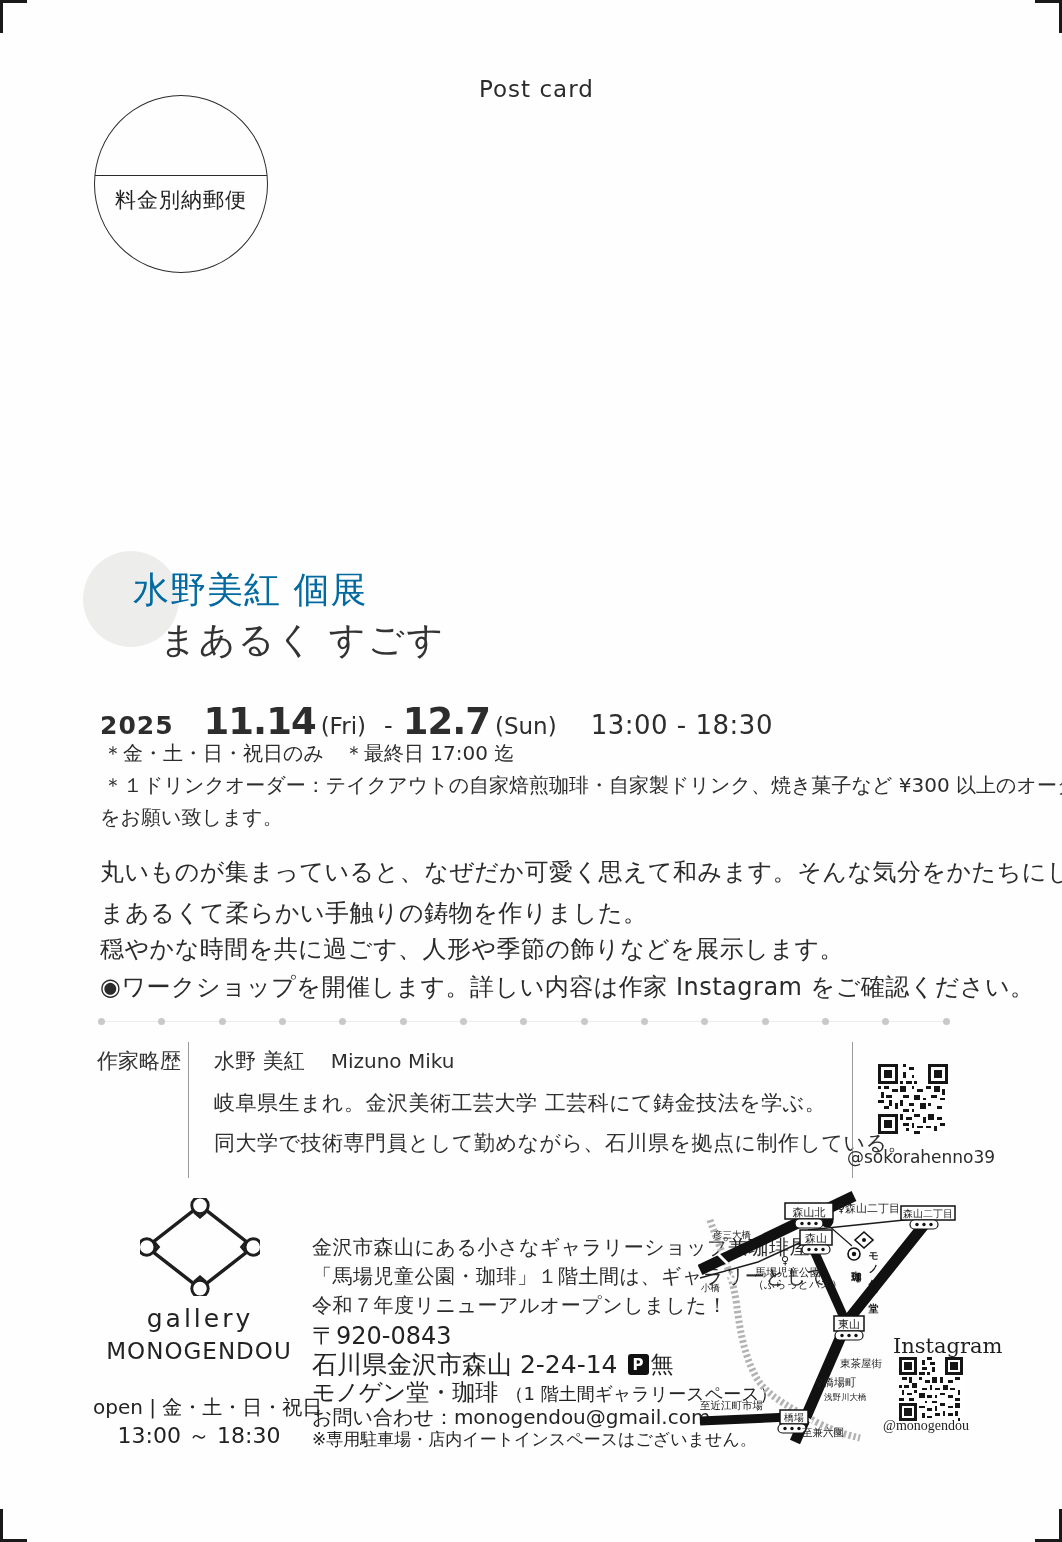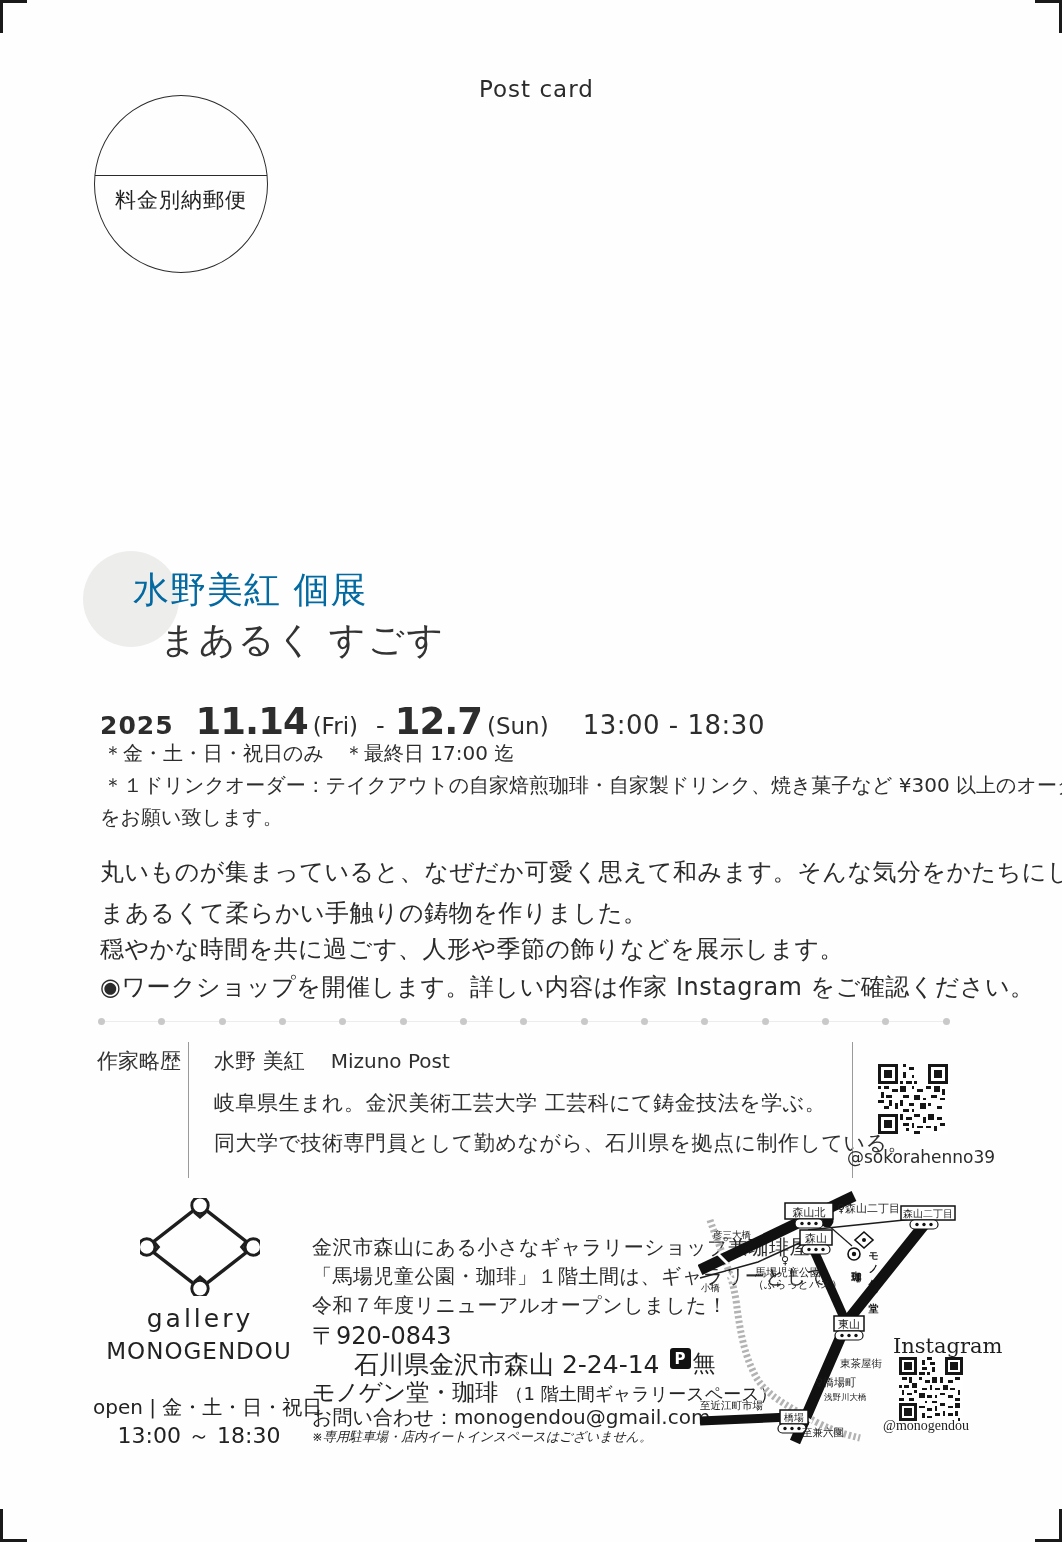--- a/index.html
+++ b/index.html
@@ -24,21 +24,21 @@
   .postcard-label{left:479px;top:76px;font-size:23px;letter-spacing:1px;color:#2b2b2b;}
 
   
   .title-circle{position:absolute;left:83px;top:551px;width:96px;height:96px;
                 border-radius:50%;background:#ededeb;}
   .artist-show{left:133px;top:566px;font-size:36px;color:#0369a1;letter-spacing:1px;}
   .exh-title{left:160px;top:616px;font-size:36px;color:#333;letter-spacing:2px;}
 
   
   .date-row{left:100px;top:700px;display:flex;align-items:baseline;}
-  .d-year{font-size:25px;font-weight:600;margin-right:22px;letter-spacing:1px;}
+  .d-year{font-size:25px;font-weight:600;margin-right:30px;letter-spacing:1px;}
   .d-big{font-size:37px;font-weight:700;letter-spacing:-1px;}
   .d-day{font-size:23px;margin:0 8px 0 5px;text-align:right;}
   .d-dash{font-size:24px;margin:0 10px;}
   .d-hours{font-size:26px;margin-left:26px;letter-spacing:0.5px;}
 
   .note{font-size:20px;color:#2c2c2c;}
   .body-line{font-size:24px;color:#2b2b2b;letter-spacing:0.5px;}
 
   
   .dots-sep{position:absolute;left:98px;top:1015px;width:852px;height:12px;
@@ -59,28 +59,28 @@
   .g-logo{position:absolute;left:140px;top:1198px;}
   .g-word1{left:140px;top:1304px;width:120px;text-align:center;font-size:25px;letter-spacing:3px;color:#222;}
   .g-word2{left:83px;top:1338px;width:232px;text-align:center;font-size:23px;letter-spacing:1px;color:#222;}
   .g-open1{left:93px;top:1394px;width:212px;text-align:center;font-size:20px;color:#222;}
   .g-open2{left:93px;top:1421px;width:212px;text-align:center;font-size:22px;color:#222;}
 
   
   .g-heading{left:312px;top:1197px;font-size:26px;letter-spacing:2px;color:#262626;}
   .g-desc{font-size:20px;color:#2b2b2b;letter-spacing:0.5px;}
   .g-postal{left:312px;top:1320px;font-size:24px;color:#222;}
-  .g-address{left:312px;top:1348px;font-size:25px;color:#222;display:flex;align-items:flex-start;margin-left:42px;}
+  .g-address{left:312px;top:1348px;font-size:25px;color:#222;display:flex;align-items:center;}
   .p-badge{display:inline-flex;width:21px;height:21px;background:#111;color:#fff;border-radius:3px;
            font-size:15px;font-weight:700;align-items:center;justify-content:center;margin:0 2px 0 10px;}
   .p-none{font-size:23px;}
   .g-venue{left:312px;top:1377px;font-size:23px;color:#222;}
   .g-venue small{font-size:18px;}
   .g-contact{left:312px;top:1404px;font-size:20px;color:#242424;}
-  .g-disclaimer{left:312px;top:1428px;font-size:13px;color:#242424;font-style:italic;}
+  .g-disclaimer{left:312px;top:1428px;font-size:17px;color:#242424;}
 
   
   .map-svg{position:absolute;left:698px;top:1190px;}
   .map-vtext{position:absolute;writing-mode:vertical-rl;text-orientation:upright;
              font-size:10px;font-weight:700;letter-spacing:1px;color:#111;}
   .ig-label{left:893px;top:1334px;font-size:21px;font-family:"DejaVu Serif","Liberation Serif",serif;color:#1d1d1d;}
   .ig-qr{position:absolute;left:899px;top:1357px;}
   .ig-handle{left:883px;top:1418px;font-size:14px;font-family:Liberation Serif, serif;color:#1d1d1d;}
   .artist-qr{position:absolute;left:878px;top:1064px;}
 
@@ -140,21 +140,21 @@
       <i></i>
       <i></i>
       <i></i>
       <i></i>
       <i></i>
   </div>
 
   <div class="abs bio-label">作家略歴</div>
   <div class="vline" style="left:188px;top:1042px;height:136px;"></div>
   <div class="abs bio-name">
-    <span>水野 美紅</span><span class="bio-romaji">Mizuno Post</span>
+    <span>水野 美紅</span><span class="bio-romaji">Mizuno Miku</span>
   </div>
   <div class="abs bio-line1">岐阜県生まれ。金沢美術工芸大学 工芸科にて鋳金技法を学ぶ。</div>
   <div class="abs bio-line2">同大学で技術専門員として勤めながら、石川県を拠点に制作している。</div>
   <div class="vline" style="left:852px;top:1042px;height:136px;"></div>
 
   <div class="artist-qr">
     <svg width="70" height="70" viewBox="0 0 25 25" shape-rendering="crispEdges">
       <rect width="25" height="25" fill="#fff"></rect>
       <path fill="#151515" d="M0,0h7v7h-7z"></path>
         <rect x="1" y="1" width="5" height="5" fill="#fff"></rect>

